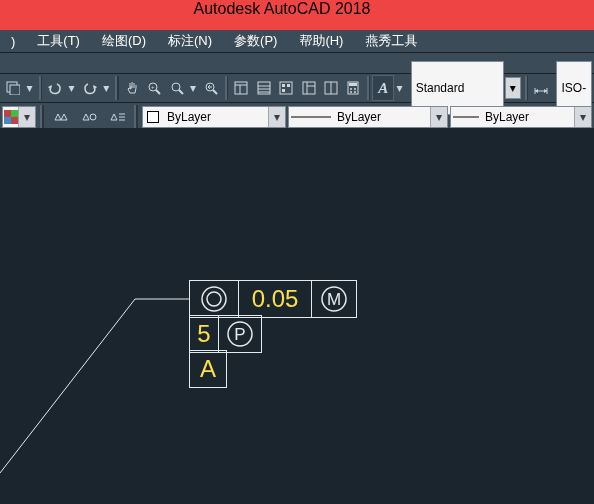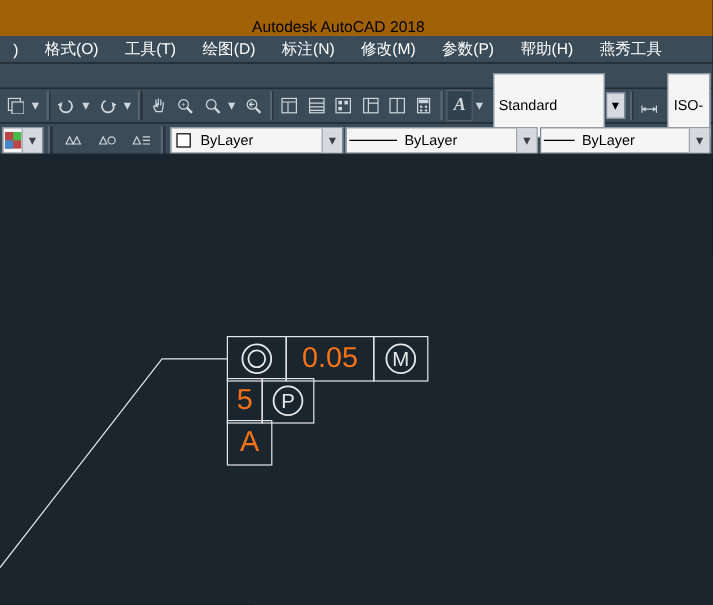--- a/index.html
+++ b/index.html
@@ -1,52 +1,50 @@
 <!DOCTYPE html>
 <html><head>
 <meta charset="utf-8">
 <style>
   html,body{margin:0;padding:0;background:#000;font-family:"Microsoft YaHei",Arial,sans-serif;font-size:12px;color:#fff;overflow:hidden;width:594px;height:504px}
-  .titlebar{height:30px;background:#a16207;color:#000;display:flex;align-items:flex-end;justify-content:center;font-size:13px;position:relative}
+  .titlebar{height:30px;background:#ef4444;color:#000;display:flex;align-items:flex-start;justify-content:center;font-size:16px;position:relative}
   .titlebar .app{margin-right:30px}
   .menubar{height:22px;background:#3b4b57;display:flex;align-items:center;color:#fff;font-size:13px;border-bottom:1px solid #1a1f24}
   .menubar .mitem{padding:0 11px;white-space:nowrap}
   .dullrow{height:20px;background:#3b4b57;border-bottom:1px solid #1a1f24}
   .toolbar{height:28px;background:#3b4b57;display:flex;align-items:center;border-bottom:1px solid #1a1f24;padding:0 2px}
   .tbtn{width:24px;height:24px;margin:0 1px;display:flex;align-items:center;justify-content:center;color:#d8dde2;cursor:pointer}
   .vsep{width:4px;height:24px;margin:0 2px;background:linear-gradient(90deg,#566572 0,#566572 2px,#2c343d 2px,#2c343d 4px)}
   .drop{width:12px;height:24px;display:flex;align-items:center;justify-content:center;color:#ced5db;margin-right:2px;cursor:pointer}
   .styleField{height:20px;background:#f5f5f5;color:#000;display:flex;align-items:center;padding:16px 4px;font-size:12px;border:1px solid #7e8993}
   .layerrow{height:28px;background:#3b4b57;display:flex;align-items:center;border-bottom:1px solid #1a1f24;padding:0 2px;gap:2px}
   .combo{height:20px;background:#f5f5f5;color:#000;display:flex;align-items:center;border:1px solid #7e8993;font-size:12px;position:relative;cursor:pointer}
   .combo .lbl{flex:1;padding:0 4px;white-space:nowrap;overflow:hidden}
   .combo .ar{width:16px;height:20px;background:#d6d9de;border-left:1px solid #9ea5ad;display:flex;align-items:center;justify-content:center;color:#3a3f46}
   .swatch{width:10px;height:10px;border:1px solid #000;background:#fff;margin-right:4px}
   .canvas{position:absolute;left:0;top:128px;right:0;bottom:0;background:#1a252e}
   svg{display:block}
   .symrow{position:absolute;display:flex}
-  .cell{border:1px solid #e6e9eb;height:36px;display:flex;align-items:center;justify-content:center;color:#f97316;font-size:24px;font-family:Arial,sans-serif;margin-left:-1px}
+  .cell{border:1px solid #e6e9eb;height:36px;display:flex;align-items:center;justify-content:center;color:#fde047;font-size:24px;font-family:Arial,sans-serif;margin-left:-1px}
   .cell:first-child{margin-left:0}
   .leader{position:absolute}
   .Aicon{width:24px;height:24px;display:flex;align-items:center;justify-content:center;font-style:italic;font-weight:bold;font-family:Georgia,serif;color:#cfd7dd;background:#31414d;border:1px solid #56626e;font-size:15px}
 </style>
 </head>
 <body>
 
 <div class="titlebar">
   <span class="app">Autodesk AutoCAD 2018</span>
 </div>
 
 <div class="menubar">
   <div class="mitem">)</div>
-  <div class="mitem">格式(O)</div>
   <div class="mitem">工具(T)</div>
   <div class="mitem">绘图(D)</div>
   <div class="mitem">标注(N)</div>
-  <div class="mitem">修改(M)</div>
   <div class="mitem">参数(P)</div>
   <div class="mitem">帮助(H)</div>
   <div class="mitem">燕秀工具</div>
 </div>
 
 <div class="dullrow"></div>
 
 <div class="toolbar">
   <div class="tbtn">
       <svg width="14" height="14">

